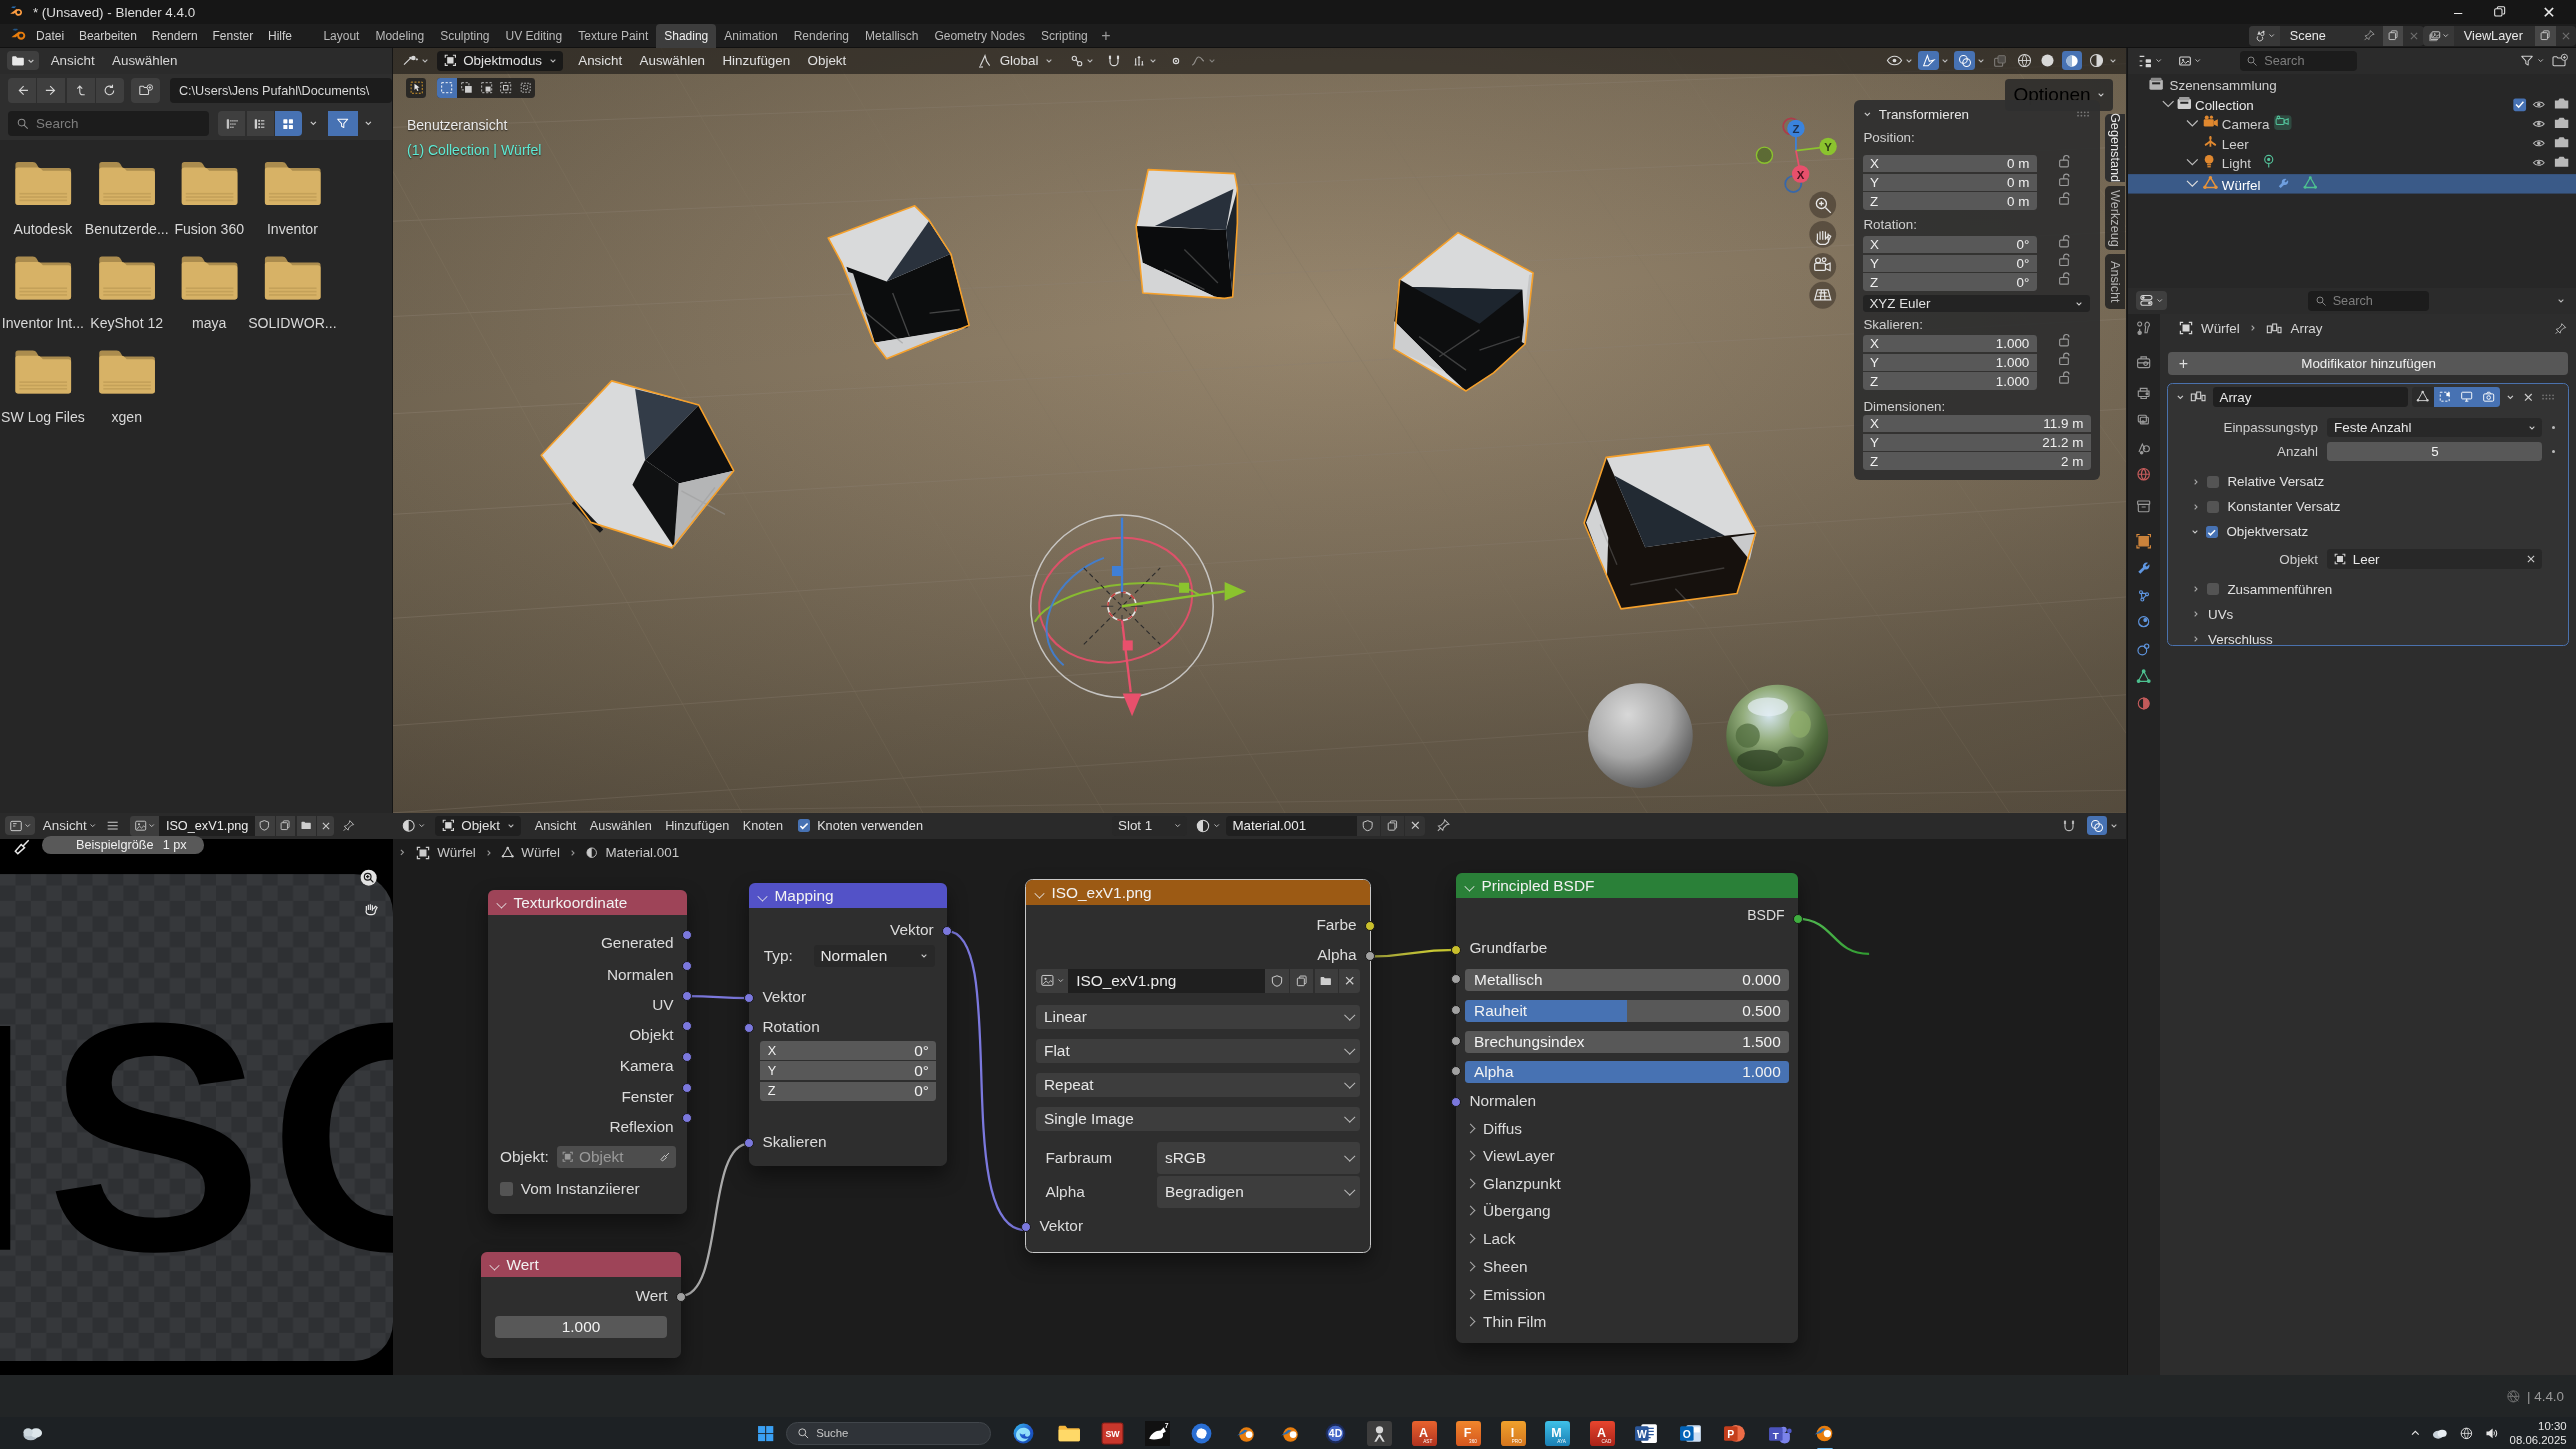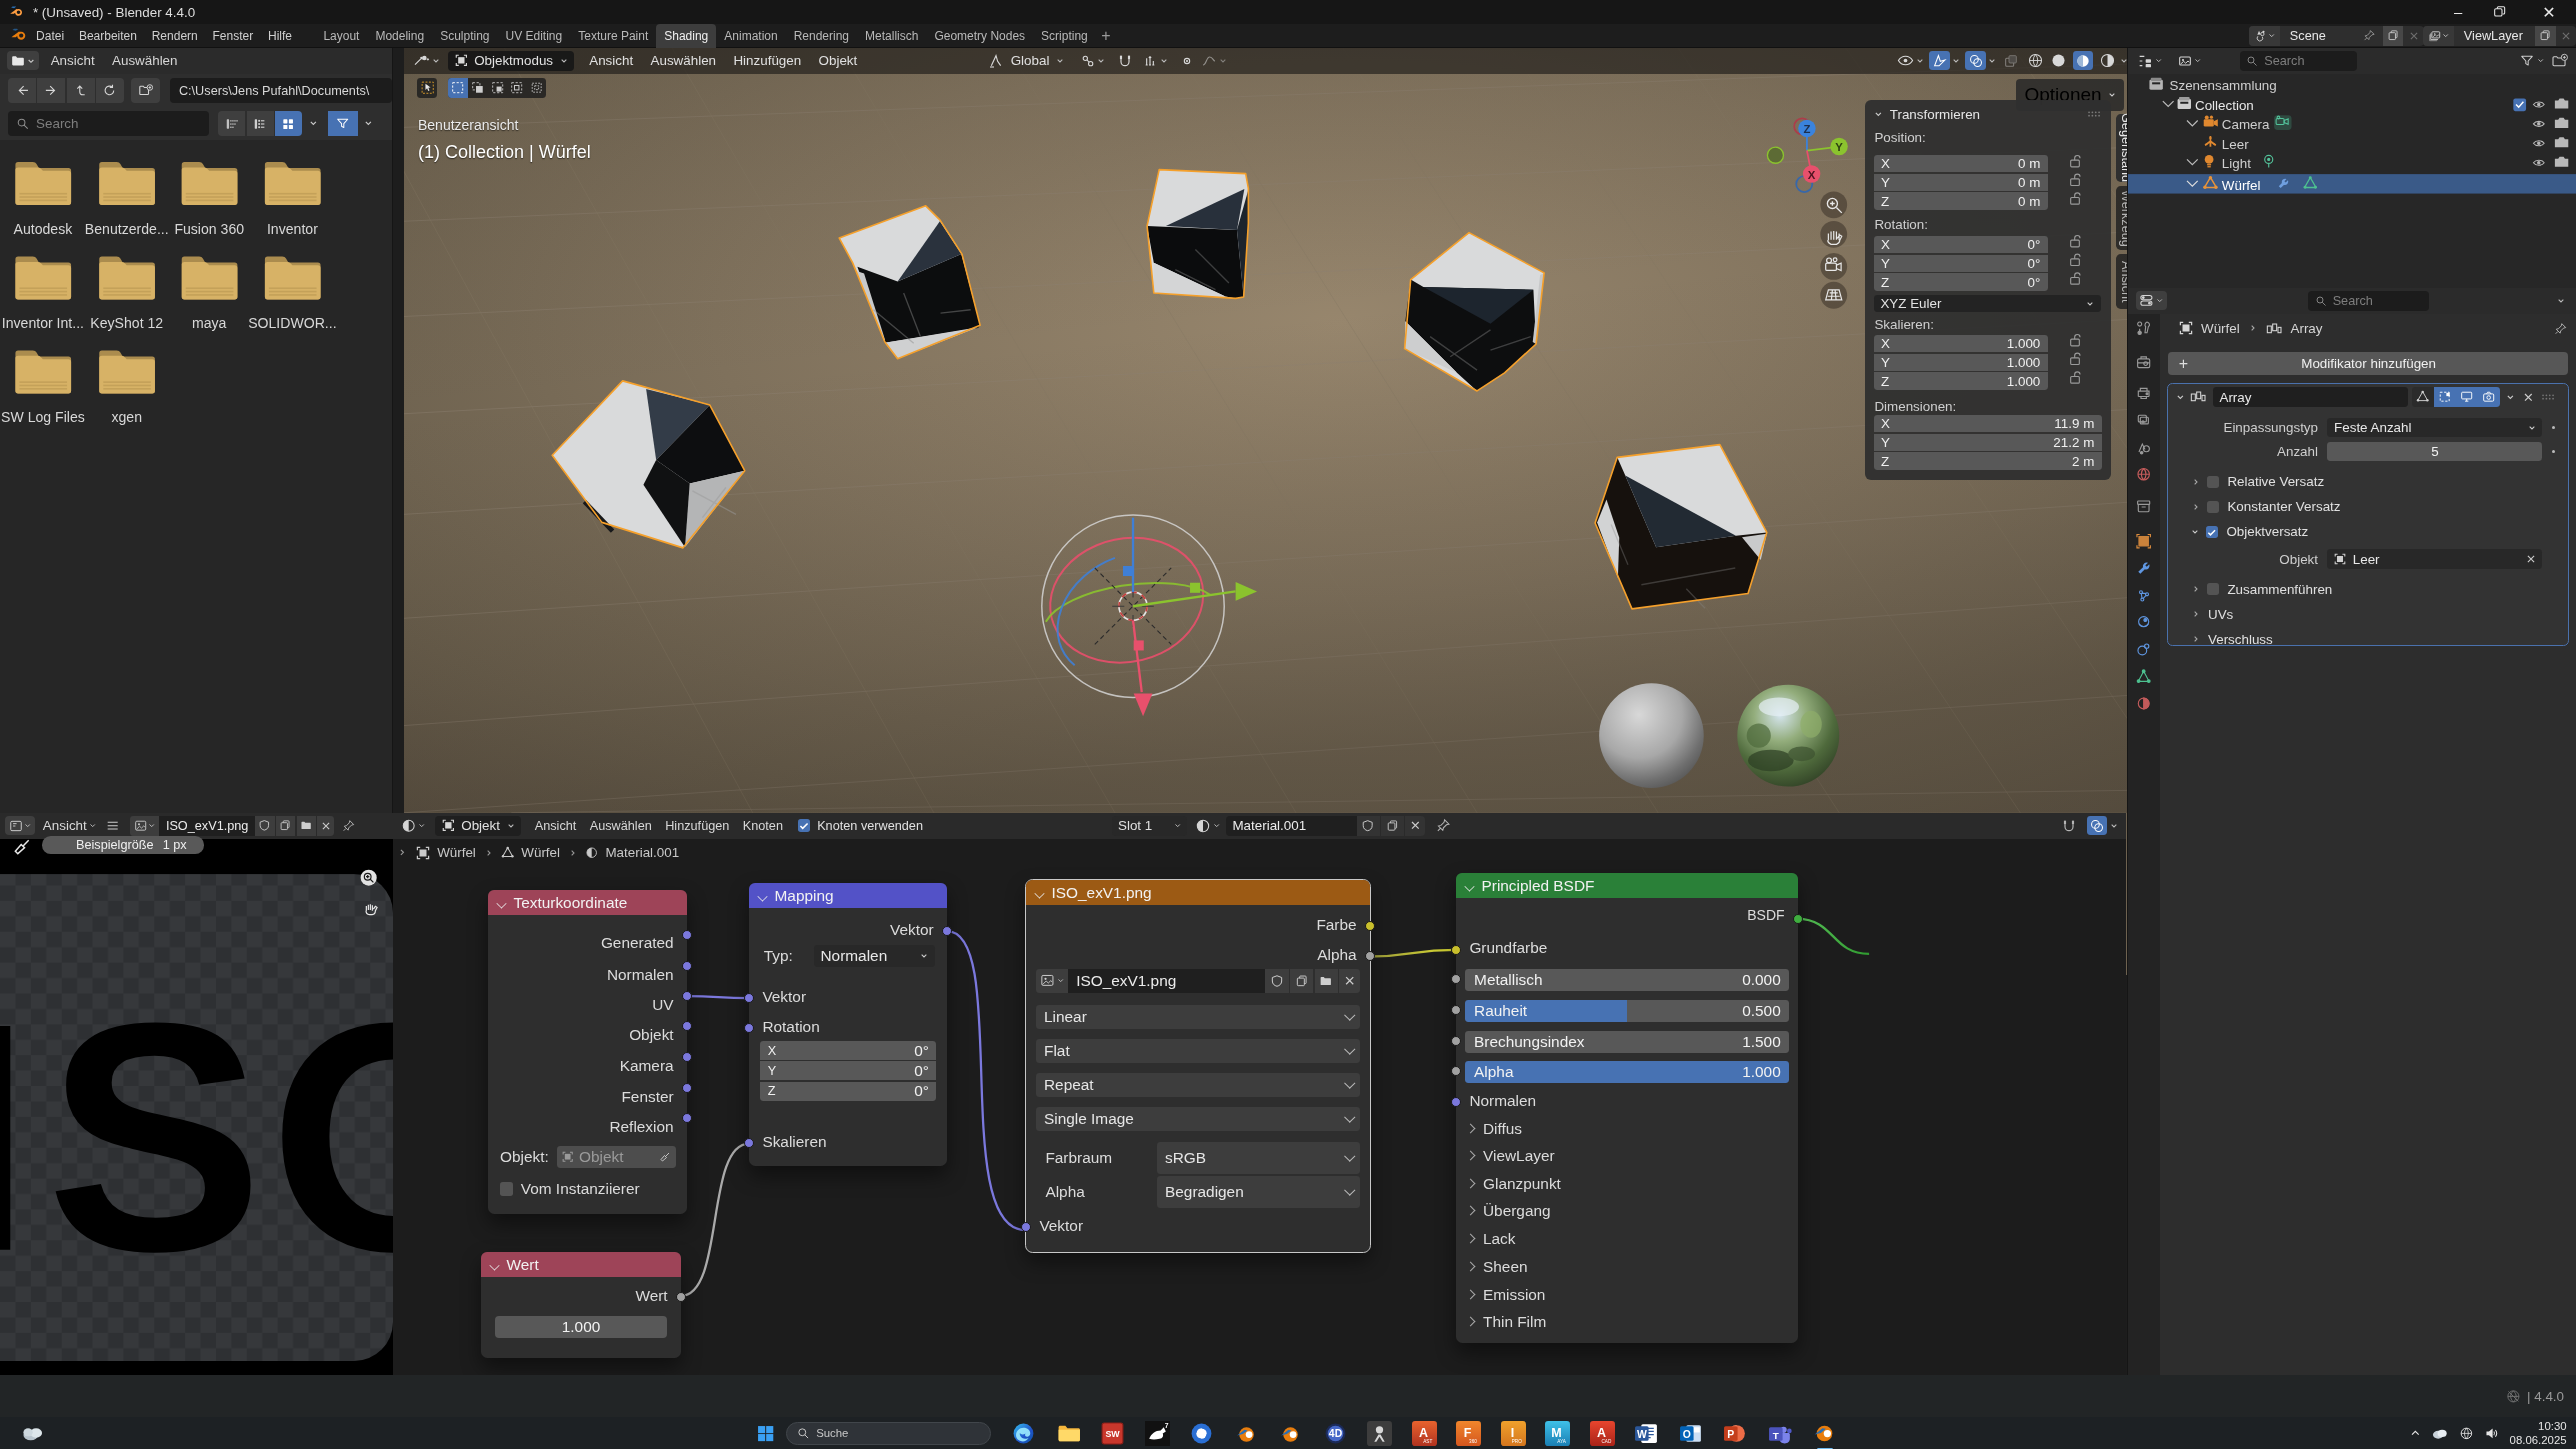--- a/index.html
+++ b/index.html
@@ -272,21 +272,21 @@
         <text x="312" y="282">maya</text>
       <use href="#fold" x="395" y="173"></use>
         <text x="436" y="282">SOLIDWOR...</text>
       <use href="#fold" x="23" y="313"></use>
         <text x="64" y="422">SW Log Files</text>
       <use href="#fold" x="148" y="313"></use>
         <text x="189" y="422">xgen</text>
     </g>
   </svg>
 </div>
-<div id="viewport" class="abs" style="left:404px;top:48px;width:1733px;height:927px;background:#6e6250;overflow:hidden">
+<div id="viewport" class="abs" style="left:393px;top:48px;width:1733px;height:927px;background:#6e6250;overflow:hidden">
 <svg class="abs" style="left:0;top:0" width="1733" height="765" viewBox="0 0 2584 1140">
   <defs>
     <radialGradient id="vpbg" cx="0.54" cy="0.36" r="0.9">
       <stop offset="0" stop-color="#97866d"></stop>
           <stop offset="0.4" stop-color="#7f715c"></stop>
           <stop offset="0.75" stop-color="#675c4a"></stop>
           <stop offset="1" stop-color="#554b3d"></stop>
     </radialGradient>
     <radialGradient id="gsp" cx="0.38" cy="0.3" r="0.75">
       <stop offset="0" stop-color="#d8d8d8"></stop>
@@ -551,21 +551,21 @@
           </svg>
         </div>
   </div>
 </div>
 
 <div class="abs row" style="right:13.4px;top:31px;height:21px;background:rgba(40,40,40,0.85);border-radius:4px;padding:16px 8px;font-size:19px;color:#000000">Optionen<svg width="8" height="8" viewBox="0 0 12 12" style="margin-left:6px">
         <path d="M2.5 4 6 7.5 9.5 4" stroke="#ccc" stroke-width="1.6" fill="none"></path>
       </svg></div>
 
 <div class="abs" style="left:14px;top:69px;font-size:14px;color:#ececec;text-shadow:0 0.7px 1.3px rgba(0,0,0,.6)">Benutzeransicht</div>
-<div class="abs" style="left:14px;top:94px;font-size:18px;color:#ffffff;text-shadow:0 0.7px 1.3px rgba(0,0,0,.6)">(1) Collection | Würfel</div>
+<div class="abs" style="left:14px;top:94px;font-size:14px;color:#5eead4;text-shadow:0 0.7px 1.3px rgba(0,0,0,.6)">(1) Collection | Würfel</div>
 
 <svg class="abs" style="left:1348px;top:54px" width="134" height="215" viewBox="0 0 200 320">
   <g stroke-width="2.6">
     <circle cx="75" cy="36" r="12" fill="none" stroke="#b33648" opacity="0.9"></circle>
     <circle cx="78" cy="122" r="12" fill="none" stroke="#2f66b3" opacity="0.9"></circle>
     <path d="M82 72 82 47" stroke="#3a83dd"></path>
     <path d="M82 72 125 67" stroke="#8bc32e"></path>
     <path d="M82 72 88 103" stroke="#e8506c"></path>
     <circle cx="82" cy="39" r="13" fill="#3a83dd"></circle>
     <circle cx="130" cy="66" r="13" fill="#8bc32e"></circle>

